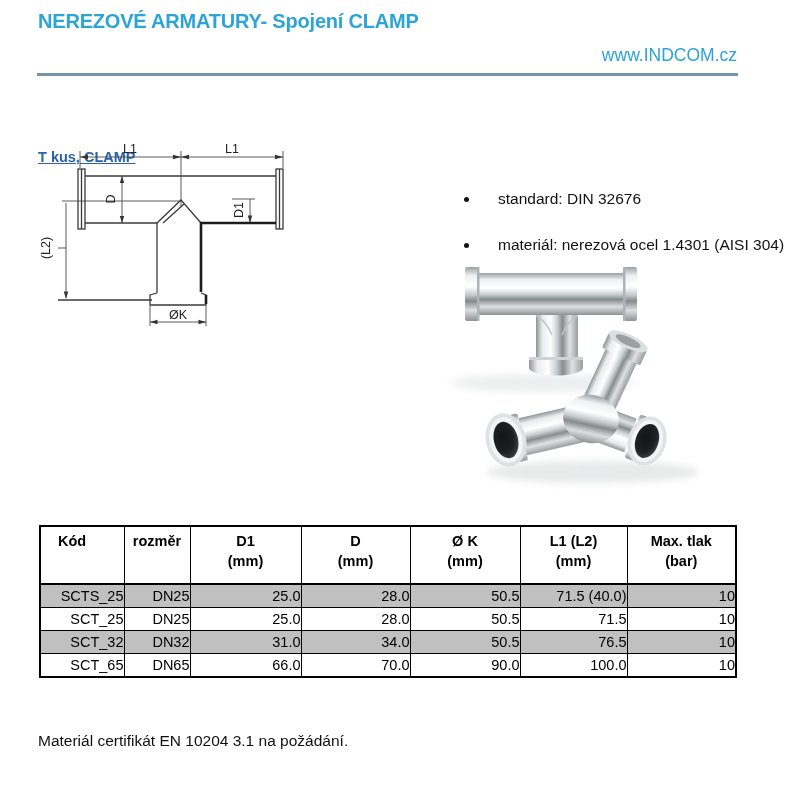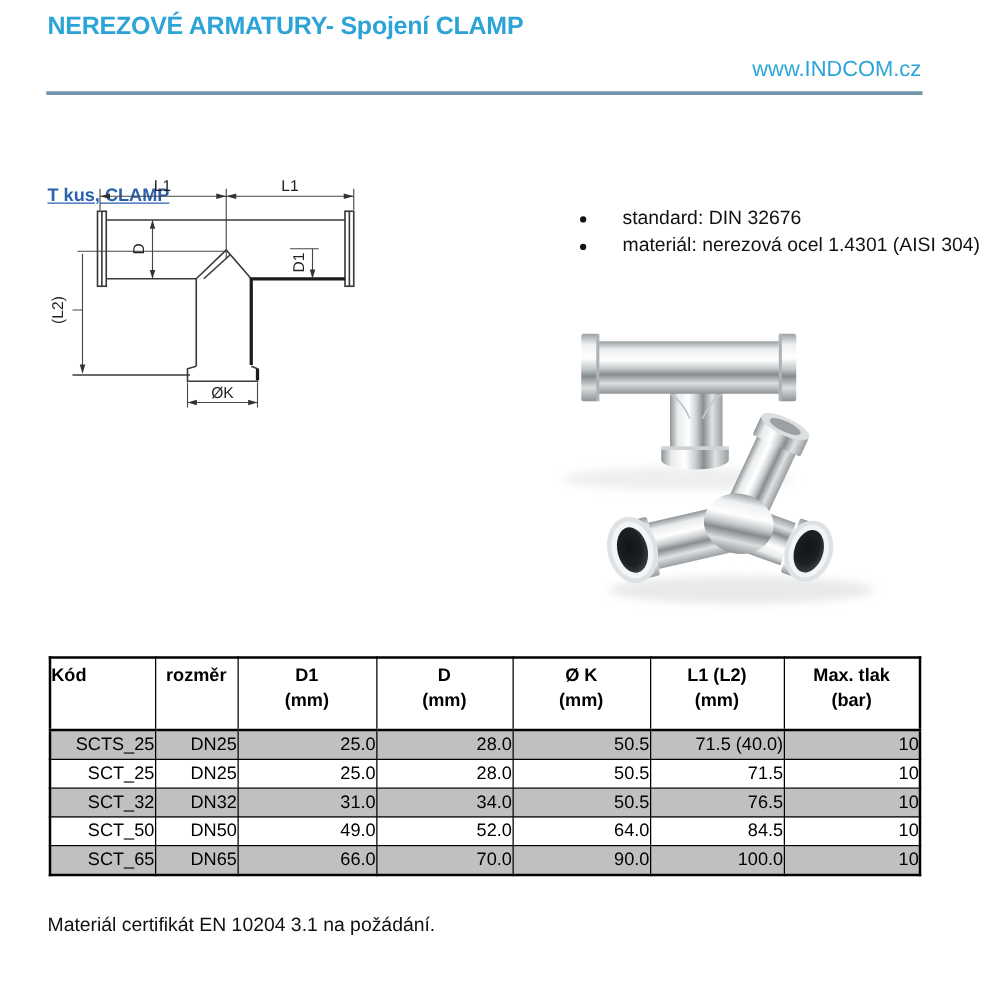--- a/index.html
+++ b/index.html
@@ -16,32 +16,32 @@
   
   .section-title{position:absolute;left:38px;top:113px;font-size:14.5px;font-weight:700;
                  color:#2b62ae;text-decoration:underline;margin-top:36px;}
 
   
   .drawing{position:absolute;left:36px;top:138px;width:280px;height:205px;}
   .photo{position:absolute;left:443px;top:243px;width:270px;height:250px;}
 
   
   .specs{position:absolute;left:458px;top:164px;margin:0;padding:0;list-style:none;}
-  .specs li{position:relative;padding-left:40px;font-size:15.5px;line-height:22px;color:#111;}
+  .specs li{position:relative;padding-left:40px;font-size:15.5px;line-height:22px;color:#111;margin-top:24px;}
   .specs li::before{content:"";position:absolute;left:6px;top:9px;width:5px;height:5px;
                     border-radius:50%;background:#111;}
 
   
   .dim-table{position:absolute;left:39px;top:525px;width:698px;border-collapse:collapse;
              table-layout:fixed;font-size:14.5px;color:#000;}
   .dim-table th,.dim-table td{border:1px solid #000;padding:0;}
   .dim-table{border:2px solid #000;}
   .dim-table thead th{height:52px;font-weight:700;vertical-align:top;padding-top:4px;
                       border-bottom:2px solid #000;text-align:center;line-height:1.4;}
-  .dim-table thead th.left{text-align:left;padding-left:0;}
+  .dim-table thead th.left{text-align:left;padding-left:17px;}
   .dim-table tbody td{height:22px;text-align:right;font-weight:400;}
   .dim-table tbody tr:nth-child(odd) td{background:#c0c0c0;}
   .c1{width:84px}.c2{width:66px}.c3{width:111px}.c4{width:109px}
   .c5{width:110px}.c6{width:107px}.c7{width:109px}
 
   
   .footer-note{position:absolute;left:38px;top:732px;margin:0;font-size:15.5px;color:#111;}
 
   svg text{font-family:"Liberation Sans",sans-serif;}
 </style>
@@ -249,29 +249,20 @@
       <tr>
         <td>SCT_32</td>
           <td>DN32</td>
           <td>31.0</td>
           <td>34.0</td>
           <td>50.5</td>
           <td>76.5</td>
           <td>10</td>
       </tr>
       <tr>
-        <td>SCT_50</td>
-          <td>DN50</td>
-          <td>49.0</td>
-          <td>52.0</td>
-          <td>64.0</td>
-          <td>84.5</td>
-          <td>10</td>
-      </tr>
-      <tr>
         <td>SCT_65</td>
           <td>DN65</td>
           <td>66.0</td>
           <td>70.0</td>
           <td>90.0</td>
           <td>100.0</td>
           <td>10</td>
       </tr>
     </tbody>
   </table>

